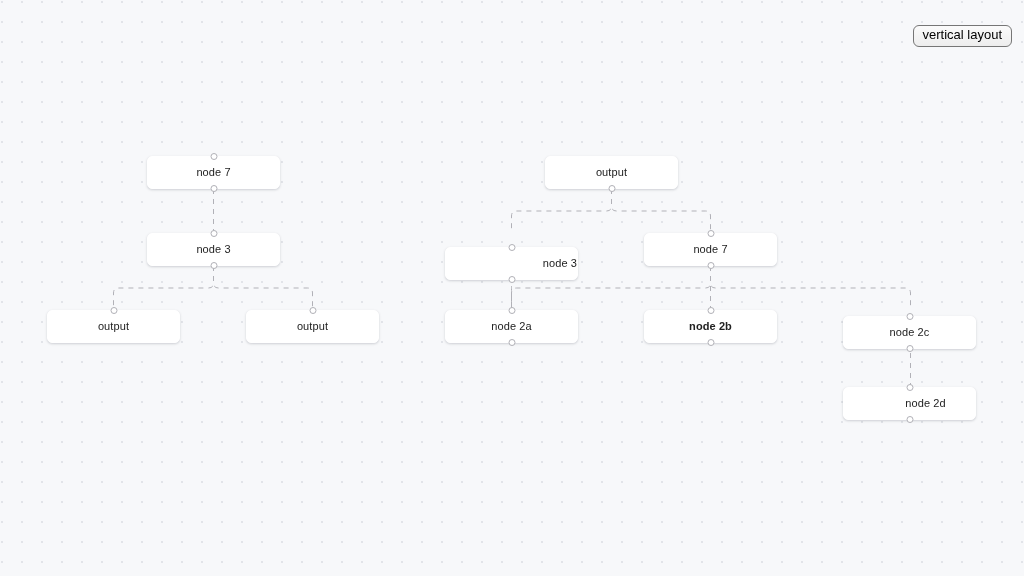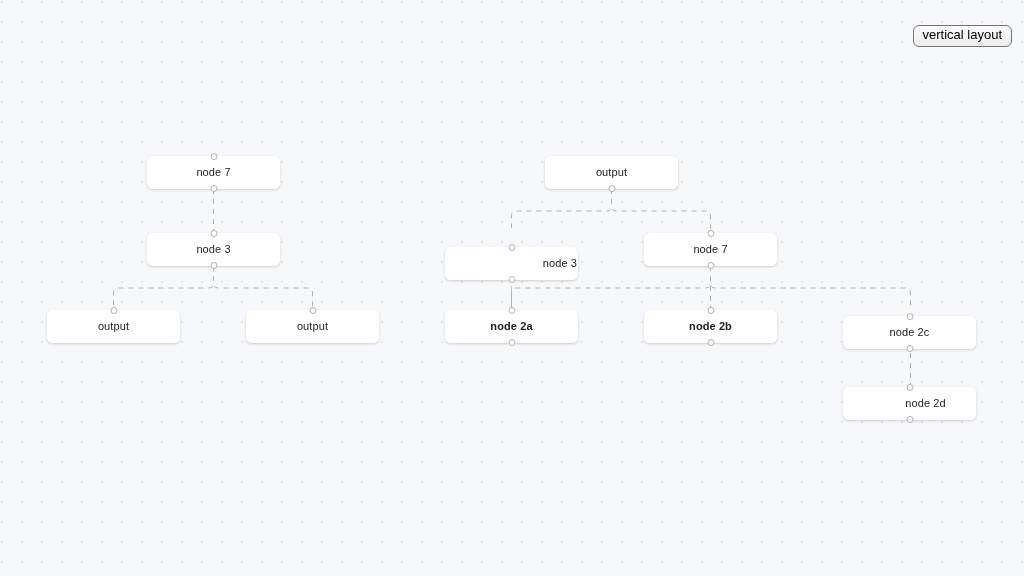--- a/index.html
+++ b/index.html
@@ -153,21 +153,21 @@
       <div class="node" style="left: 445px; top: 247px; width: 133px; background: rgb(255, 255, 255); justify-content: flex-end;">
         <div class="handle handle-top"></div>
         <div class="handle handle-bottom"></div>
         <span class="node-label" style="color: rgb(34, 34, 34);">node 3</span>
       </div>
       <div class="node" style="left: 644px; top: 233px; width: 133px; background: rgb(255, 255, 255);">
         <div class="handle handle-top"></div>
         <div class="handle handle-bottom"></div>
         <span class="node-label" style="color: rgb(34, 34, 34);">node 7</span>
       </div>
-      <div class="node" style="left: 445px; top: 310px; width: 133px; background: rgb(255, 255, 255); font-weight: bold;">
+      <div class="node" style="left: 445px; top: 310px; width: 133px; background: rgb(255, 255, 255);">
         <div class="handle handle-top"></div>
         <div class="handle handle-bottom"></div>
         <span class="node-label" style="color: rgb(34, 34, 34);">node 2a</span>
       </div>
       <div class="node" style="left: 644px; top: 310px; width: 133px; background: rgb(255, 255, 255);">
         <div class="handle handle-top"></div>
         <div class="handle handle-bottom"></div>
         <span class="node-label" style="color: rgb(34, 34, 34); font-weight: bold;">node 2b</span>
       </div>
       <div class="node" style="left: 843px; top: 316px; width: 133px; background: rgb(255, 255, 255);">

